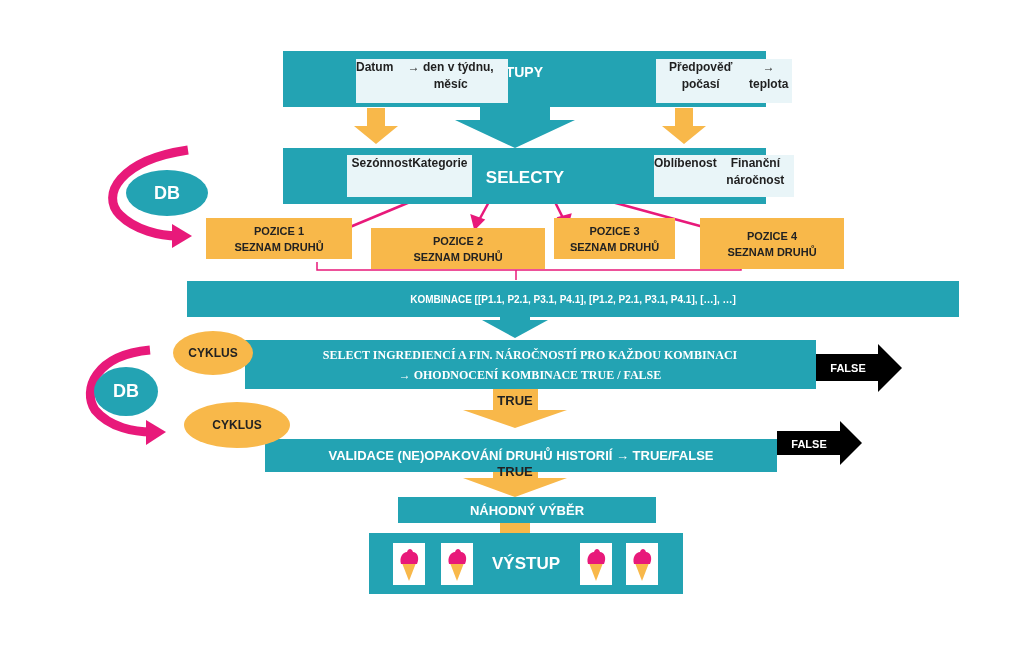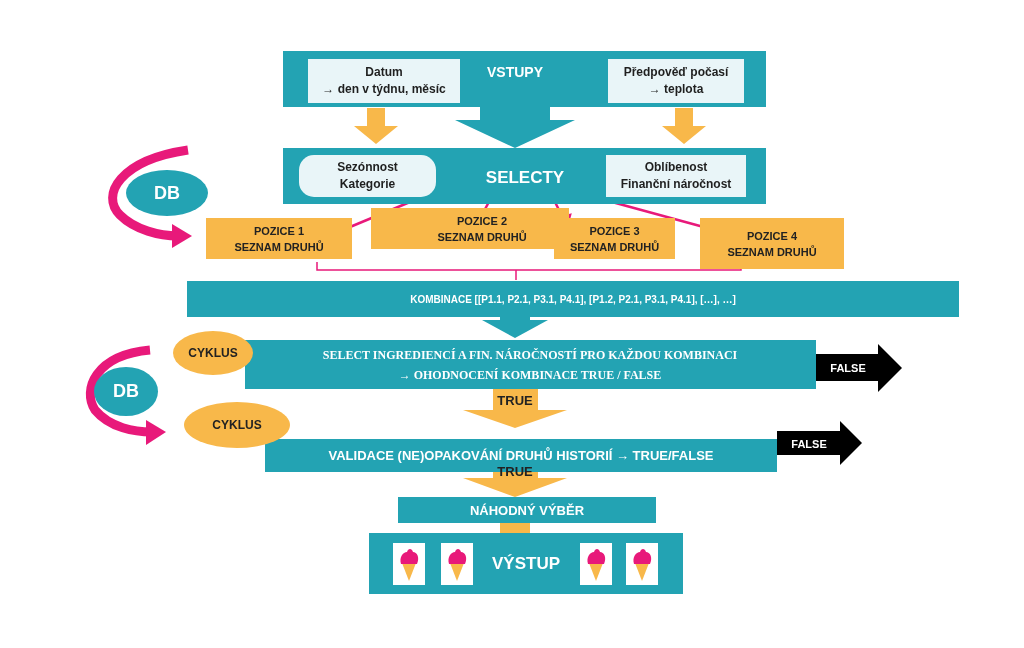--- a/index.html
+++ b/index.html
@@ -1,21 +1,21 @@
 <!DOCTYPE html>
 <html><head>
 <meta charset="utf-8">
 <style>
   html, body { margin:0; padding:0; background:#ffffff; }
   body { width:1024px; height:648px; position:relative; overflow:hidden;
          font-family:"Liberation Sans", sans-serif; }
   .abs { position:absolute; }
   .teal { background:#23a3b3; }
   .light { background:#e9f5f8; color:#1f1f1f; font-weight:bold; font-size:12px;
-           text-align:center; display:flex; flex-direction:column; justify-content:center; line-height:17px; }
+           text-align:center; display:flex; flex-direction:row; justify-content:center; line-height:17px;margin-left:48px; }
   .orange { background:#f8b84a; color:#222; font-weight:bold; font-size:11px;
             text-align:center; display:flex; flex-direction:column; justify-content:center; line-height:16px; }
   .wt { color:#ffffff; font-weight:bold; }
   .center { display:flex; align-items:center; justify-content:center; text-align:center; }
   svg.overlay { position:absolute; left:0; top:0; }
   .ell { border-radius:50%; }
 </style>
 </head>
 <body>
 
@@ -63,36 +63,36 @@
   <span>Datum</span>
   <span>→ den v týdnu, měsíc</span>
 </div>
 <div class="abs light" style="left:608px;top:59px;width:136px;height:44px;">
   <span>Předpověď počasí</span>
   <span>→ teplota</span>
 </div>
 
 <div class="abs teal" style="left:283px;top:148px;width:483px;height:56px;"></div>
 <div class="abs wt center" style="left:465px;top:164px;width:120px;height:28px;font-size:17px;">SELECTY</div>
-<div class="abs light" style="left:299px;top:155px;width:137px;height:42px;border-radius:15px;">
+<div class="abs light" style="left:299px;top:155px;width:125px;height:42px;">
   <span>Sezónnost</span>
   <span>Kategorie</span>
 </div>
 <div class="abs light" style="left:606px;top:155px;width:140px;height:42px;">
   <span>Oblíbenost</span>
   <span>Finanční náročnost</span>
 </div>
 
 <div class="abs ell wt center" style="left:126px;top:170px;width:82px;height:46px;background:#23a3b3;font-size:18px;">DB</div>
 
 <div class="abs orange" style="left:206px;top:218px;width:146px;height:41px;">
   <span>POZICE 1</span>
   <span>SEZNAM DRUHŮ</span>
 </div>
-<div class="abs orange" style="left:371px;top:208px;width:174px;height:41px;padding-left:24px;">
+<div class="abs orange" style="left:371px;top:228px;width:174px;height:41px;">
   <span>POZICE 2</span>
   <span>SEZNAM DRUHŮ</span>
 </div>
 <div class="abs orange" style="left:554px;top:218px;width:121px;height:41px;">
   <span>POZICE 3</span>
   <span>SEZNAM DRUHŮ</span>
 </div>
 <div class="abs orange" style="left:700px;top:218px;width:144px;height:51px;">
   <span>POZICE 4</span>
   <span>SEZNAM DRUHŮ</span>

